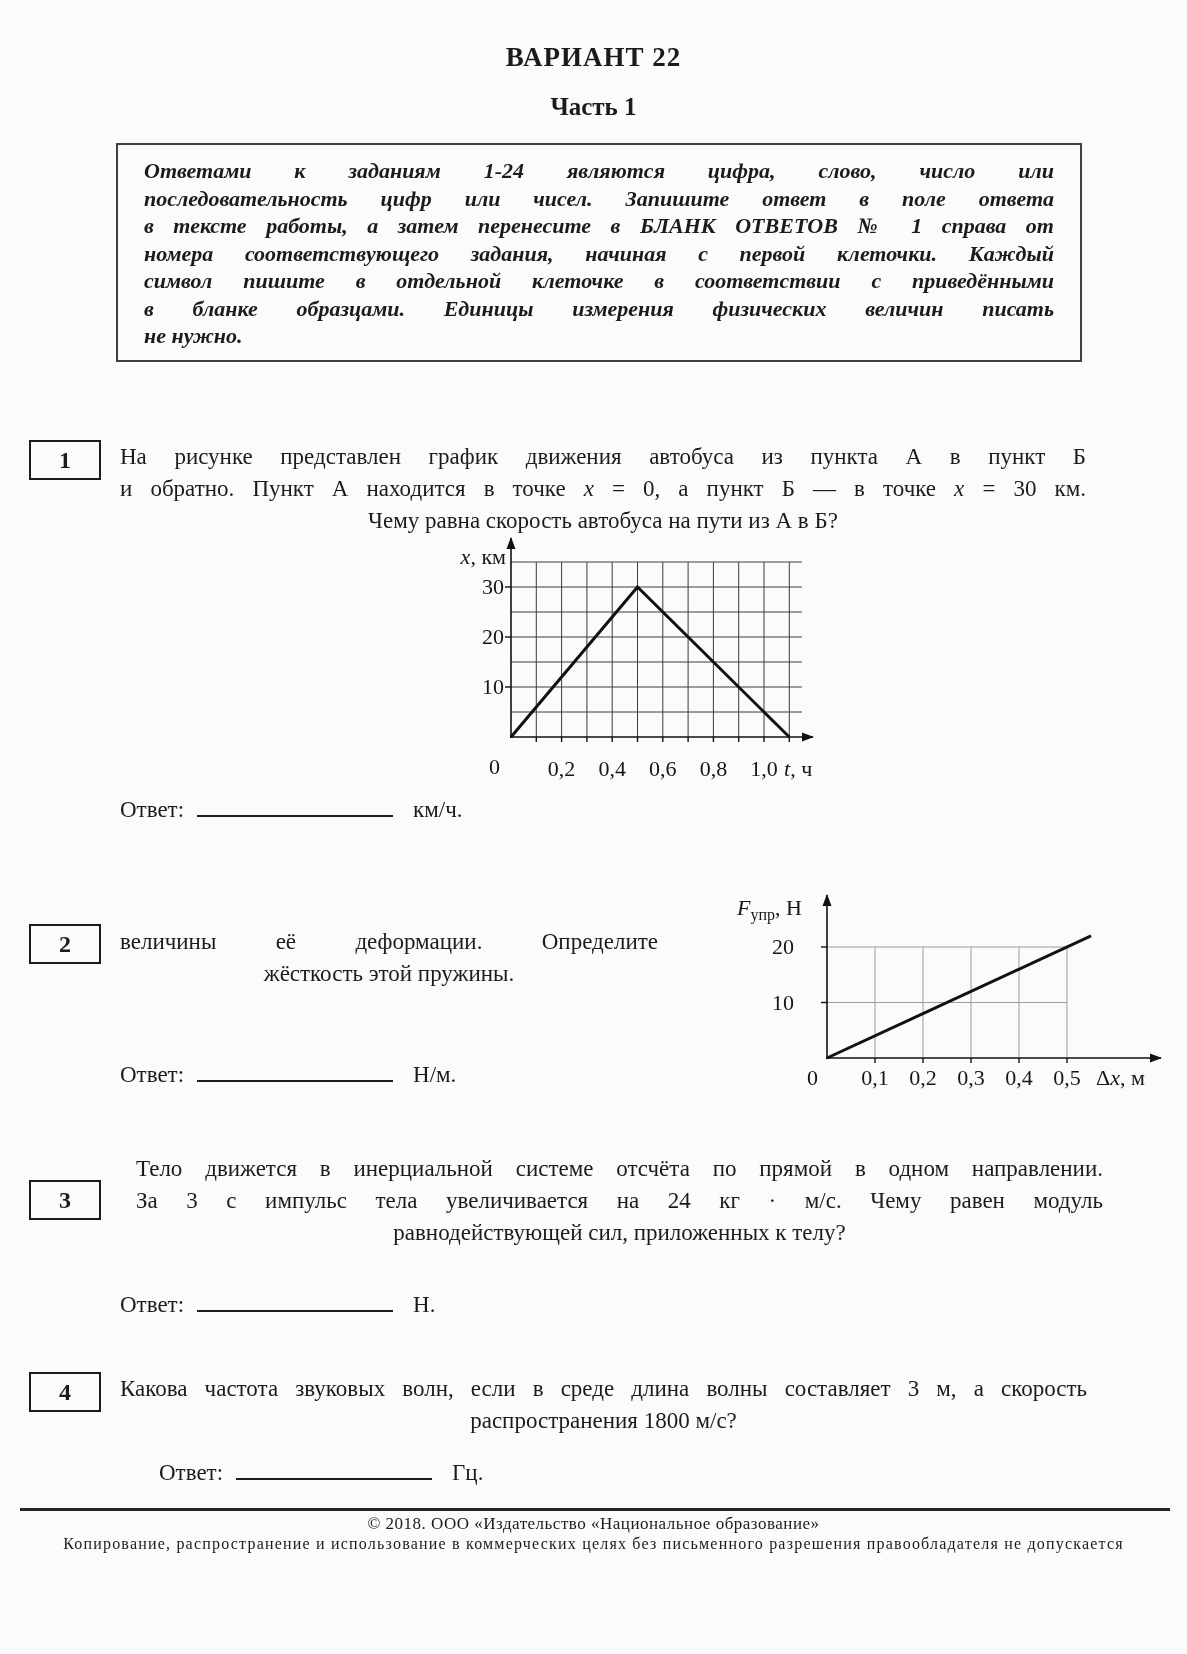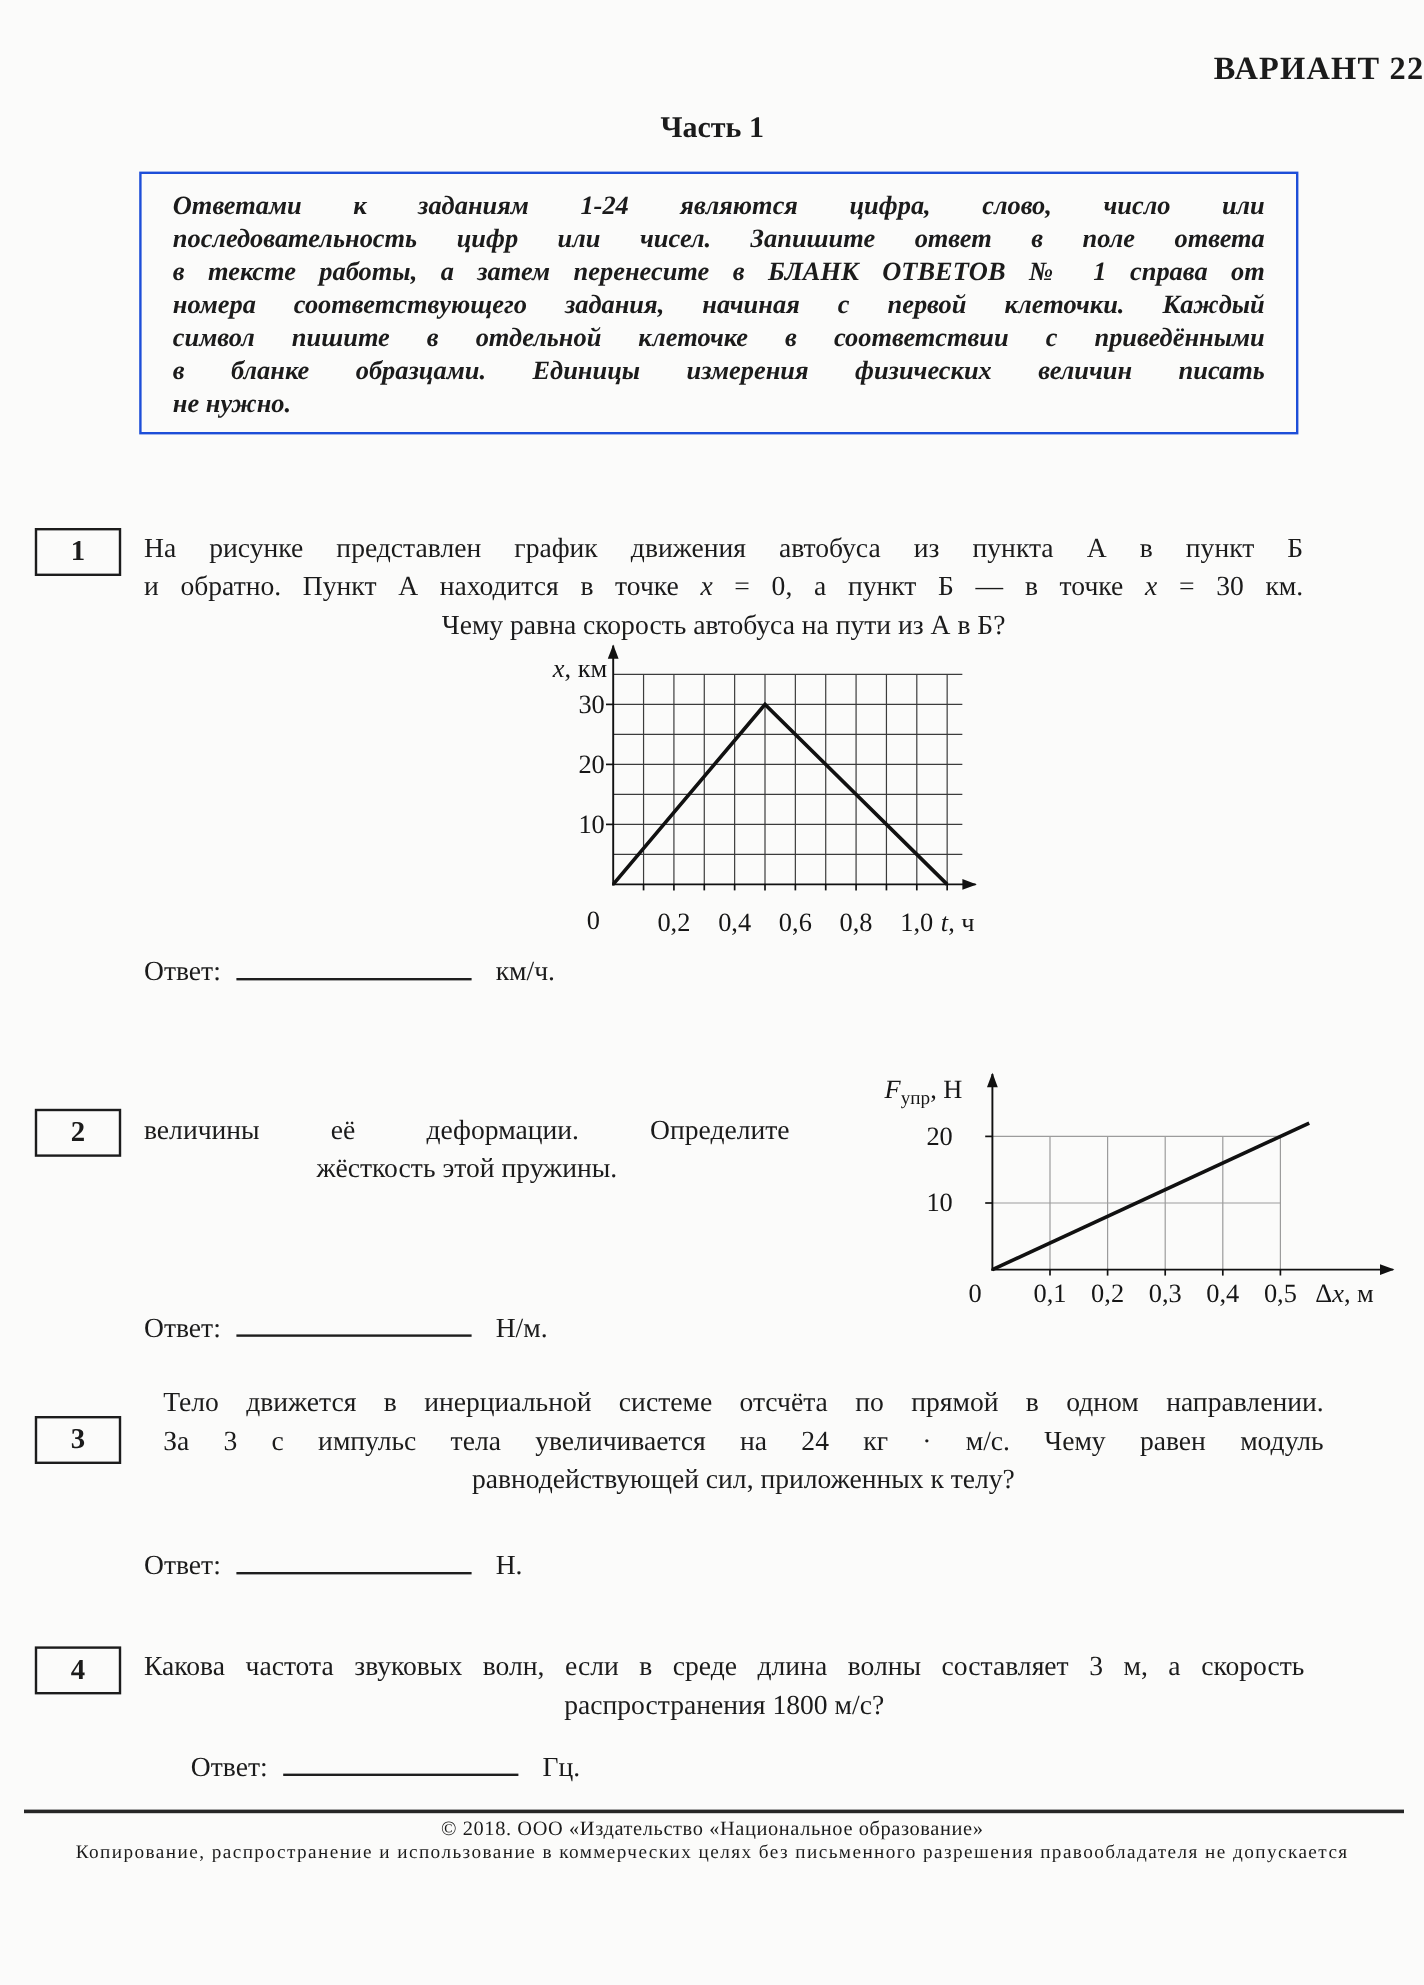--- a/index.html
+++ b/index.html
@@ -2,25 +2,25 @@
 <html lang="ru"><head>
 <meta charset="utf-8">
 <style>
   html,body{margin:0;padding:0;background:#fbfbfa;}
   #page{
     position:relative;width:1187px;height:1654px;background:#fbfbfa;
     font-family:"Liberation Serif","DejaVu Serif",serif;color:#1b1b1b;
     overflow:hidden;
   }
   .center{position:absolute;left:0;width:100%;text-align:center;}
-  #title{top:42px;font-size:27px;font-weight:bold;letter-spacing:1px;text-align:right;}
+  #title{top:42px;font-size:27px;font-weight:bold;letter-spacing:1px;}
   #part{top:93px;font-size:25px;font-weight:bold;}
   #instr{
     position:absolute;left:116px;top:143px;width:966px;box-sizing:border-box;
-    border:2px solid #1d4ed8;padding:12px 26px 10px 26px;
+    border:2px solid #404040;padding:12px 26px 10px 26px;
     font-weight:bold;font-style:italic;font-size:22px;line-height:27.5px;
   }
   #instr .il{text-align:justify;text-align-last:justify;}
   #instr .il:last-child{text-align-last:left;}
   .qnum{
     position:absolute;left:29px;width:72px;height:40px;box-sizing:border-box;
     border:2px solid #1c1c1c;display:flex;align-items:center;justify-content:center;
     font-size:24px;font-weight:bold;background:#fbfbfa;
   }
   .qtext{position:absolute;font-size:23px;line-height:32px;}
@@ -152,21 +152,21 @@
       <text x="377" y="240" text-anchor="middle" font-size="22">0,5</text>
       <line x1="131" y1="157.5" x2="137" y2="157.5" stroke="#111111" stroke-width="1.4"></line>
       <text x="104" y="164.5" text-anchor="end" font-size="22">10</text>
       <line x1="131" y1="102" x2="137" y2="102" stroke="#111111" stroke-width="1.4"></line>
       <text x="104" y="109" text-anchor="end" font-size="22">20</text>
       <text x="128" y="240" text-anchor="end" font-size="22">0</text>
       <text x="406" y="240" text-anchor="start" font-size="22"><tspan>Δ</tspan><tspan font-style="italic">x</tspan><tspan>, м</tspan></text>
       <text x="112" y="70" text-anchor="end" font-size="22"><tspan font-style="italic">F</tspan><tspan dy="5" font-size="16">упр</tspan><tspan dy="-5">, Н</tspan></text>
     </svg>
 
-  <div class="answer" style="left:120px;top:1062px;margin-top:32px;">
+  <div class="answer" style="left:120px;top:1062px;">
     <span>Ответ:</span><span class="blank"></span><span>Н/м.</span>
   </div>
 
   <div class="qnum" style="top:1180px;">
     <span>3</span>
   </div>
   <div class="qtext" style="left:120px;top:1153px;width:967px;margin-left:16px;">
     <div class="jline">Тело движется в инерциальной системе отсчёта по прямой в одном направлении.</div>
     <div class="jline">За 3 с импульс тела увеличивается на 24 кг · м/с. Чему равен модуль</div>
     <div class="lline">равнодействующей сил, приложенных к телу?</div>

